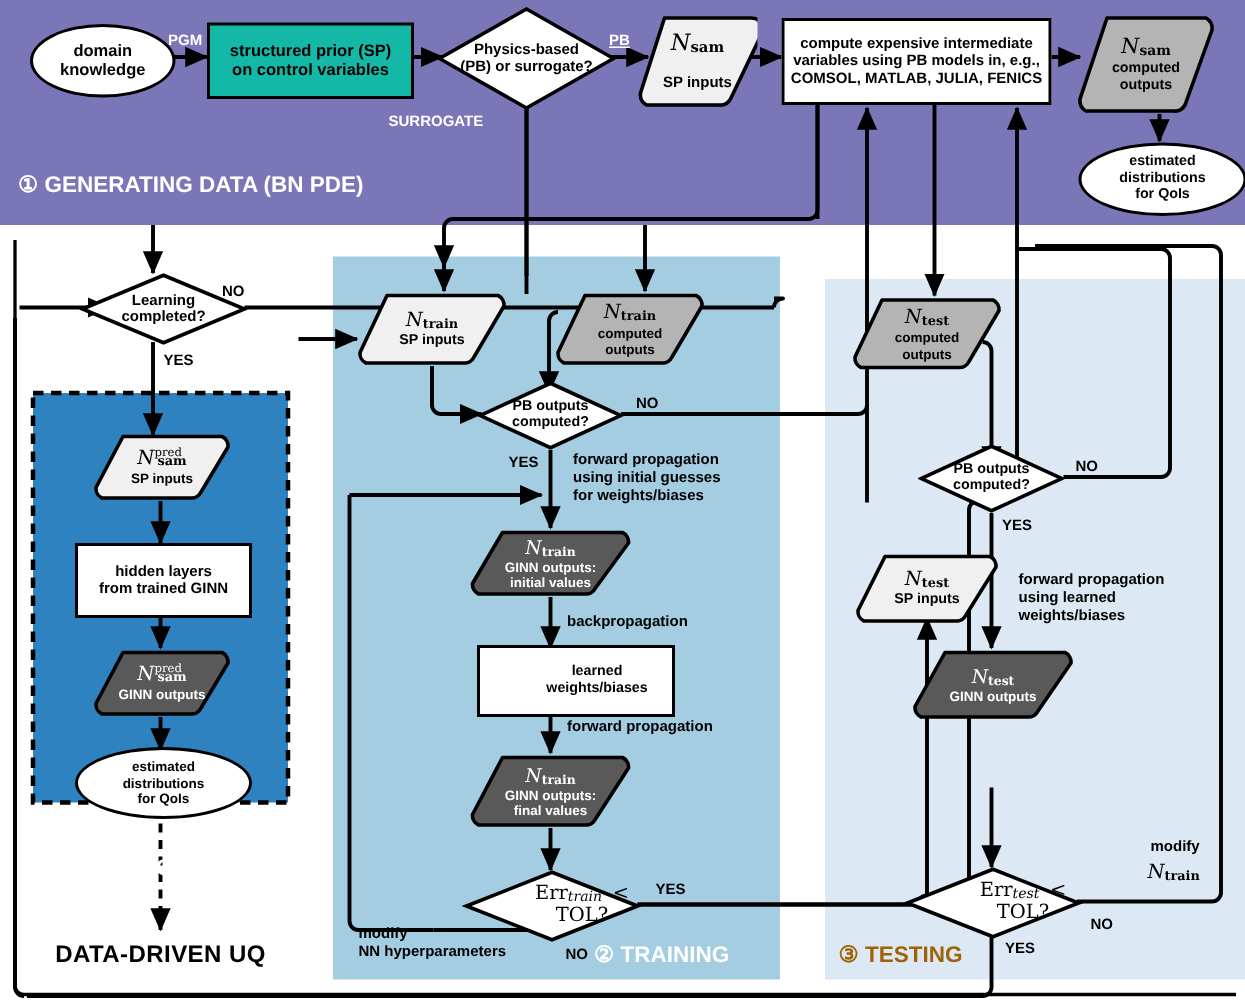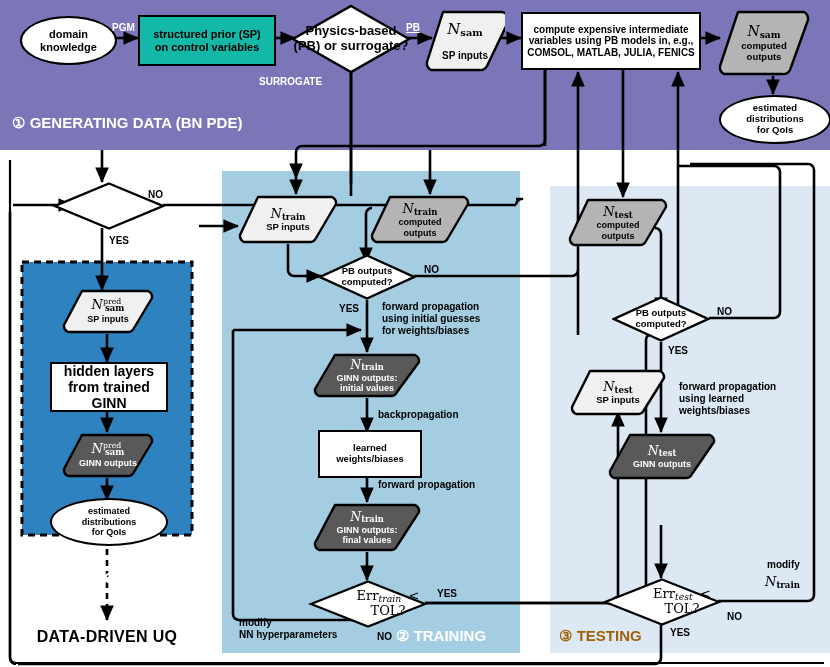--- a/index.html
+++ b/index.html
@@ -130,21 +130,21 @@
   <div class="node" style="left:138px;top:15px;width:134px;height:47px;background:#14b8a6;border:2.4px solid #000;font-size:11px;">
     <div>
       <span>structured prior (SP)</span><br>
       <span>on control variables</span>
     </div>
   </div>
 
   <svg style="position:absolute;left:291px;top:4px;" width="120" height="70">
     <polygon points="60,2 118,35 60,68 2,35" fill="#ffffff" stroke="#000" stroke-width="2.4"></polygon>
   </svg>
-  <div class="node" style="left:291px;top:4px;width:120px;height:70px;font-size:13px;align-items:center;">
+  <div class="node" style="left:291px;top:4px;width:120px;height:70px;font-size:10px;align-items:center;">
     <div>
       <span>Physics-based</span><br>
       <span>(PB) or surrogate?</span>
     </div>
   </div>
 
   <svg style="position:absolute;left:425px;top:8px;" width="80" height="66">
     <path d="M18,4 L76,4 a8,8 0 0 1 8,8 L62,58 a8,8 0 0 1 -8,4 L6,62 a8,8 0 0 1 -4,-8 z" fill="#f0f0f0" stroke="#000" stroke-width="2.4" stroke-linejoin="round"></path>
   </svg>
   <div class="node" style="left:425px;top:8px;width:80px;height:66px;font-size:10px;">
@@ -179,33 +179,39 @@
     <div>
       <span>estimated</span><br>
       <span>distributions</span><br>
       <span>for QoIs</span>
     </div>
   </div>
 
   <svg style="position:absolute;left:53px;top:182px;" width="112" height="48">
     <polygon points="56,1.5 110,24 56,46.5 2,24" fill="#ffffff" stroke="#000" stroke-width="2.4"></polygon>
   </svg>
+  <div class="node" style="left:53px;top:182px;width:112px;height:48px;font-size:10px;">
+    <div>
+      <span>Learning</span><br>
+      <span>completed?</span>
+    </div>
+  </div>
 
   <svg style="position:absolute;left:62px;top:288px;" width="92" height="48">
     <path d="M20,3 L86,3 a7,7 0 0 1 4,7 L72,40 a7,7 0 0 1 -7,4 L6,44 a7,7 0 0 1 -4,-7 z" fill="#f0f0f0" stroke="#000" stroke-width="2.4" stroke-linejoin="round"></path>
   </svg>
   <div class="node" style="left:62px;top:288px;width:92px;height:48px;font-size:9px;">
     <div style="transform:translateY(-1px)">
       <span class="nsym" style="font-size:13px;"><span>N</span><sup class="nsup">pred</sup><span class="nsub" style="margin-left:-1.9em;">sam</span></span>
       <br>
       <span>SP inputs</span>
     </div>
   </div>
 
-  <div class="node" style="left:50px;top:362px;width:114px;height:46px;background:#fff;border:2.4px solid #000;font-size:14px;">
+  <div class="node" style="left:50px;top:362px;width:114px;height:46px;background:#fff;border:2.4px solid #000;font-size:10px;">
     <div>
       <span>hidden layers</span><br>
       <span>from trained GINN</span>
     </div>
   </div>
 
   <svg style="position:absolute;left:62px;top:432px;" width="92" height="48">
     <path d="M20,3 L86,3 a7,7 0 0 1 4,7 L72,40 a7,7 0 0 1 -7,4 L6,44 a7,7 0 0 1 -4,-7 z" fill="#595959" stroke="#000" stroke-width="2.4" stroke-linejoin="round"></path>
   </svg>
   <div class="node" style="left:62px;top:432px;width:92px;height:48px;font-size:9px;color:#fff;">
@@ -262,21 +268,21 @@
   </svg>
   <div class="node" style="left:313px;top:352px;width:108px;height:48px;font-size:9px;color:#fff;">
     <div>
       <span class="nsym" style="font-size:12.5px;color:#fff;"><span>N</span><span class="nsub">train</span></span>
       <br>
       <span>GINN outputs:</span><br>
       <span>initial values</span>
     </div>
   </div>
 
-  <div class="node" style="left:318px;top:430px;width:100px;height:44px;background:#fff;border:2.4px solid #000;font-size:9.5px;">
+  <div class="node" style="left:318px;top:430px;width:100px;height:44px;background:#fff;border:2.4px solid #000;font-size:9.5px;padding-left:28px;">
     <div>
       <span>learned</span><br>
       <span>weights/biases</span>
     </div>
   </div>
 
   <svg style="position:absolute;left:313px;top:502px;" width="108" height="52">
     <path d="M22,3 L102,3 a7,7 0 0 1 4,7 L84,44 a7,7 0 0 1 -7,4 L6,48 a7,7 0 0 1 -4,-7 z" fill="#595959" stroke="#000" stroke-width="2.4" stroke-linejoin="round"></path>
   </svg>
   <div class="node" style="left:313px;top:502px;width:108px;height:52px;font-size:9px;color:#fff;">

